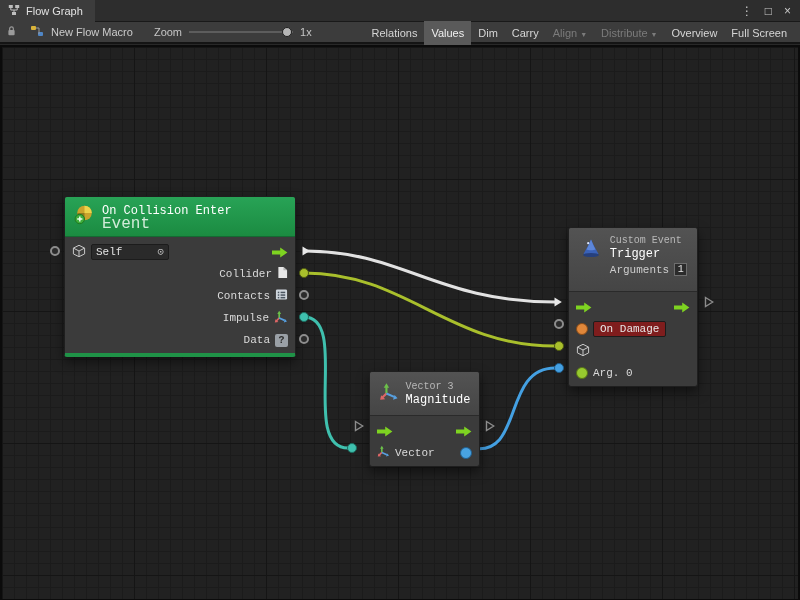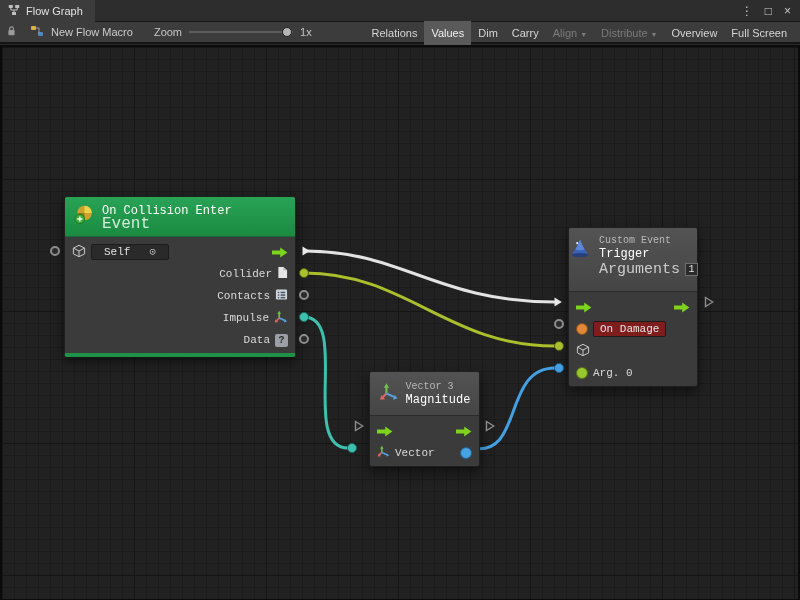--- a/index.html
+++ b/index.html
@@ -52,21 +52,21 @@
   .nrow{height:22px;display:flex;align-items:center;gap:5px;padding:0 7px;color:#dadada;}
   .rright{justify-content:flex-end;}
 
   .oce{border-bottom:4px solid var(--event-header,#1f9247);}
   .oce .nheader{height:40px;background:linear-gradient(#28a356,#1b8b41);border-bottom:1px solid #146a32;}
 
   .ghead{background:linear-gradient(#535353,#454545);border-bottom:1px solid #2a2a2a;justify-content:center;}
   .v3 .nheader{height:44px;}
   .ce .nheader{height:64px;align-items:flex-start;padding-top:7px;}
 
-  .ofield{display:flex;align-items:center;gap:4px;width:78px;height:16px;padding:0 12px;
+  .ofield{display:flex;align-items:center;gap:4px;width:78px;height:16px;padding:0 4px;
           background:#2a2a2a;border:1px solid #1c1c1c;border-radius:2px;color:#e2e2e2;}
   .ofield .tgt{margin-left:auto;color:#bdbdbd;font-size:11px;line-height:1;}
   .efield{display:flex;align-items:center;height:16px;padding:0 6px;background:#7f1d1d;
           border:1px solid #1c1c1c;border-radius:2px;color:#e6e6e6;}
   .argrow{display:flex;align-items:center;gap:5px;margin-top:2px;}
   .argcount{width:13px;height:13px;display:flex;align-items:center;justify-content:center;
             background:#2b2b2b;border:1px solid #6e6e6e;color:#e4e4e4;font-size:10px;}
 
   .arrow{color:var(--flow-arrow,#7ed321);display:inline-flex;}
   .mla{margin-left:auto;}
@@ -302,21 +302,21 @@
             <path d="M12 2.5 C9.5 8.5 7 12 4.5 17 L19.5 17 C17 12 14.5 8.5 12 2.5 Z" fill="#3a62b8"></path>
             <path d="M12 2.5 C10.5 6.5 9 9.5 7.5 12.5 C9 13.5 15 13.5 16.5 12.5 C15 9.5 13.5 6.5 12 2.5Z" fill="#5d86d8"></path>
             <ellipse cx="12" cy="18" rx="8" ry="2" fill="#26407c"></ellipse>
             <circle cx="9.2" cy="6.2" r="1.1" fill="#dfe9ff"></circle>
           </svg>
         </span>
         <div>
           <div class="gsub">Custom Event</div>
           <div class="ntitle">Trigger</div>
           <div class="argrow">
-            <span class="gsub" style="font-size:15px;color:#cccccc;">Arguments</span>
+            <span class="gsub" style="font-size:11px;color:#cccccc;">Arguments</span>
             <span class="argcount">1</span>
           </div>
         </div>
       </div>
       <div class="nbody">
         <div class="nrow">
           <span class="arrow">
             <svg width="16" height="11" viewBox="0 0 16 11">
                 <path d="M0 3.4h8.2V.4L15.4 5.5 8.2 10.6V7.6H0Z" fill="currentColor"></path>
               </svg>

